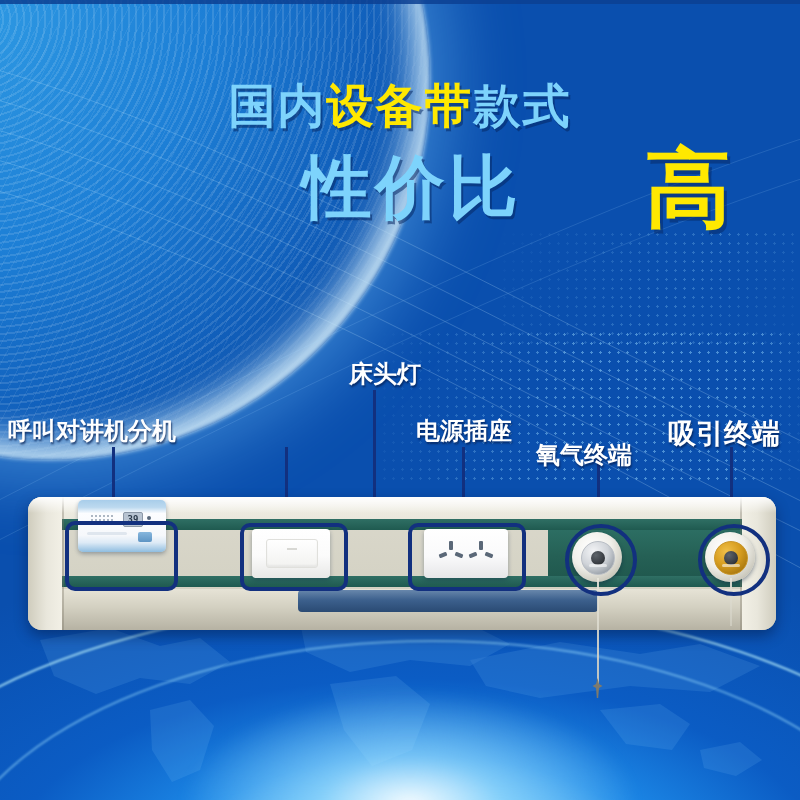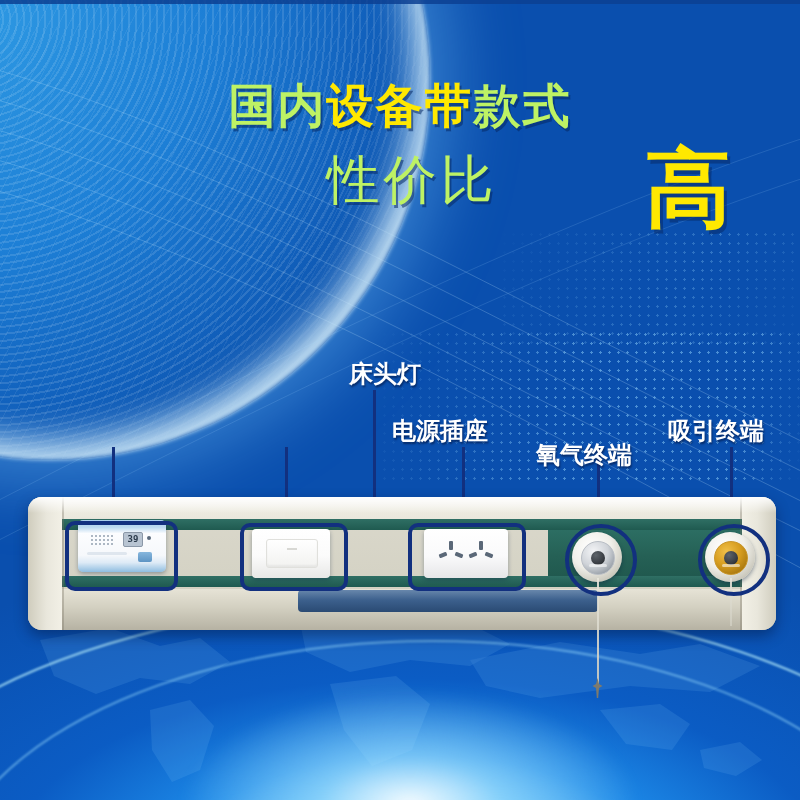--- a/index.html
+++ b/index.html
@@ -56,23 +56,23 @@
     background-image:radial-gradient(circle, rgba(150,215,255,.8) 1.1px, rgba(0,0,0,0) 1.2px);
     background-size:9px 9px;
     -webkit-mask-image:linear-gradient(120deg, transparent 0%, #000 60%, transparent 100%);
             mask-image:linear-gradient(120deg, transparent 0%, #000 60%, transparent 100%);}
   .topbar{position:absolute;left:0;top:0;width:800px;height:4px;background:#0c3f92;opacity:.85;}
 
   
   .headline{position:absolute;left:0;top:82px;width:800px;text-align:center;}
   .hl-line1{font-size:47px;font-weight:bold;letter-spacing:2px;line-height:1;
             white-space:nowrap;}
-  .hl-line2{margin-top:24px;font-size:53px;font-weight:normal;letter-spacing:4px;line-height:1;
+  .hl-line2{margin-top:24px;font-size:69px;font-weight:bold;letter-spacing:4px;line-height:1;
             white-space:nowrap;margin-left:24px;}
-  .w{color:#bef264;text-shadow:2px 3px 0 rgba(6,40,100,.55);}
+  .w{color:#7dd3fc;text-shadow:2px 3px 0 rgba(6,40,100,.55);}
   .y{color:#ffe800;text-shadow:2px 3px 0 rgba(6,40,100,.55);}
   .hl-big{position:absolute;left:645px;top:145px;font-size:86px;font-weight:bold;color:#ffe800;
           line-height:1;text-shadow:3px 4px 0 rgba(6,40,100,.5);}
 
   
   .callout{position:absolute;font-weight:bold;color:#ffffff;white-space:nowrap;
            text-shadow:1px 2px 2px rgba(4,30,80,.75);}
   .leader{position:absolute;width:3px;background:#12307f;}
 
   
@@ -96,21 +96,21 @@
   .stripe.top{left:34px;top:22px;width:680px;}
   .stripe.bot{left:34px;top:79px;width:680px;}
   .green-block{position:absolute;left:520px;top:22px;width:194px;height:68px;
     background:linear-gradient(180deg,#2f7468 0%,#256055 55%,#1e554b 100%);}
   .lower-shade{position:absolute;left:0;top:92px;width:100%;height:41px;border-radius:0 0 14px 14px;
     background:linear-gradient(180deg,#e6e3d6 0%,#d3d0c1 45%,#b6b2a3 100%);}
   .rail{position:absolute;left:270px;top:93px;width:300px;height:22px;border-radius:4px;
     background:linear-gradient(180deg,#5d7fa8 0%,#2f5688 45%,#1c3f6d 100%);opacity:.92;}
 
   
-  .intercom{position:absolute;left:78px;top:520px;width:88px;height:52px;border-radius:5px;
+  .intercom{position:absolute;left:78px;top:500px;width:88px;height:52px;border-radius:5px;
     background:linear-gradient(180deg,#a8cdea 0%,#bcd9ef 14%,#fcfdff 26%,#f6f8fb 68%,#ddeaf6 82%,#8fbde0 100%);
     box-shadow:0 2px 4px rgba(20,40,70,.35);}
   .ic-grille{position:absolute;left:12px;top:14px;width:24px;height:12px;opacity:.55;
     background-image:radial-gradient(circle,#6d7f93 .9px,rgba(0,0,0,0) 1px);background-size:4px 4px;}
   .ic-display{position:absolute;left:45px;top:12px;width:18px;height:13px;border-radius:2px;
     background:#b8c4d2;border:1px solid #8b98a8;display:flex;align-items:center;justify-content:center;}
   .ic-num{font-size:9px;font-weight:bold;color:#2c3b4c;font-family:"DejaVu Sans Mono",monospace;line-height:1;}
   .ic-led{position:absolute;left:69px;top:16px;width:4px;height:4px;border-radius:50%;background:#5a6a7c;}
   .ic-slot{position:absolute;left:9px;top:32px;width:40px;height:3px;border-radius:2px;background:#dfe6ee;}
   .ic-btn{position:absolute;left:60px;top:32px;width:14px;height:10px;border-radius:2px;
@@ -212,24 +212,25 @@
   </div>
   <div class="hl-big">高</div>
 
   <div class="leader" style="left:112px;top:447px;height:88px;"></div>
   <div class="leader" style="left:285px;top:447px;height:86px;"></div>
   <div class="leader" style="left:373px;top:390px;height:222px;"></div>
   <div class="leader" style="left:462px;top:447px;height:86px;"></div>
   <div class="leader" style="left:597px;top:447px;height:85px;"></div>
   <div class="leader" style="left:730px;top:447px;height:85px;"></div>
 
+  <div class="callout" style="left:8px;top:415px;font-size:24px;">呼叫对讲机分机</div>
   <div class="callout" style="left:349px;top:358px;font-size:24px;">床头灯</div>
-  <div class="callout" style="left:392px;top:415px;font-size:24px;">电源插座</div>
+  <div class="callout" style="left:416px;top:415px;font-size:24px;">电源插座</div>
   <div class="callout" style="left:536px;top:439px;font-size:24px;">氧气终端</div>
-  <div class="callout" style="left:668px;top:415px;font-size:24px;">吸引终端</div>
+  <div class="callout" style="left:668px;top:415px;font-size:28px;">吸引终端</div>
 
   <div id="panel">
     <div class="panel-body"></div>
     <div class="channel"></div>
     <div class="green-block"></div>
     <div class="stripe top"></div>
     <div class="stripe bot"></div>
     <div class="lower-shade"></div>
     <div class="rail"></div>
     <div class="endcap l"></div>

